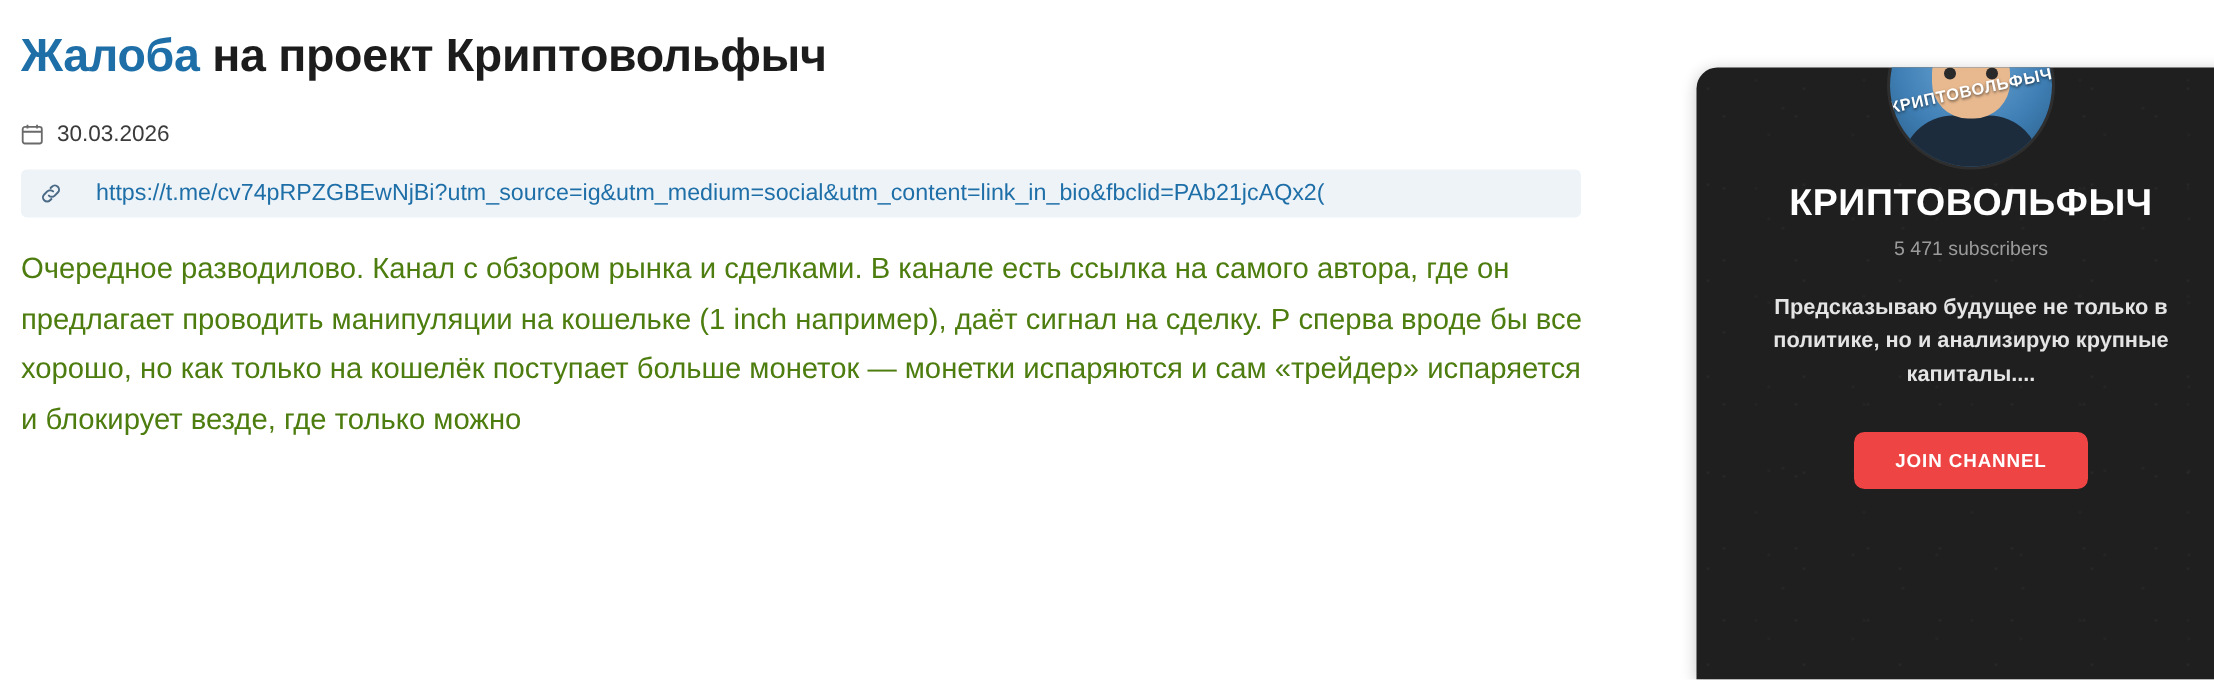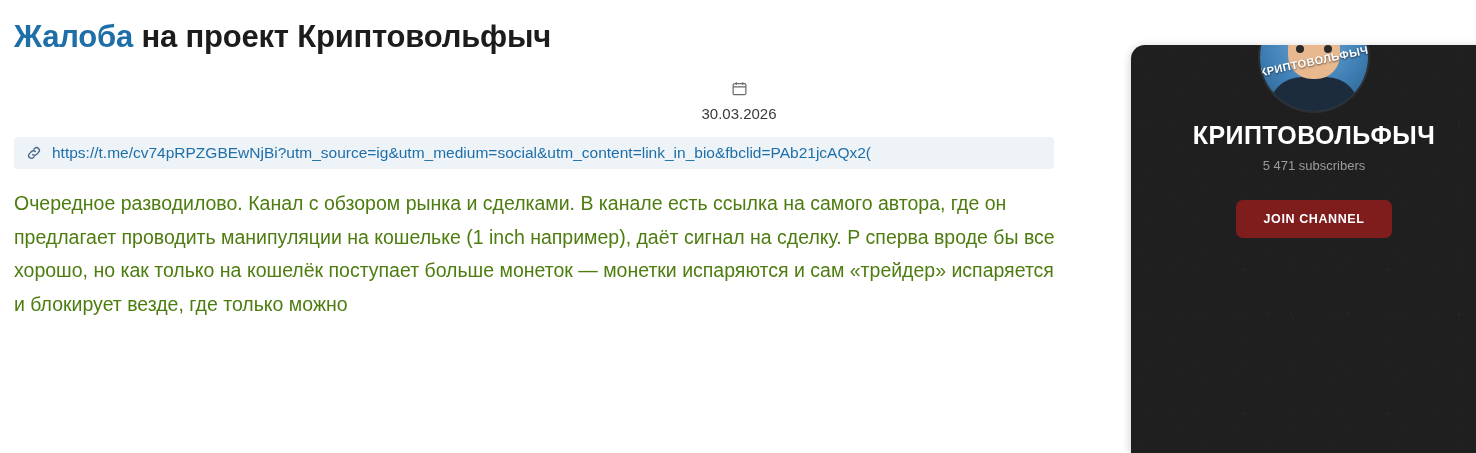--- a/index.html
+++ b/index.html
@@ -36,38 +36,37 @@
   }
 
   
   .date-row {
     display: flex;
     align-items: center;
     gap: 9px;
     margin-top: 26px;
     color: #3b3b3b;
     font-size: 15px;
-    flex-direction: column;
   }
   .cal-icon {
     width: 15px;
     height: 15px;
     display: block;
     color: #6a6a6a;
   }
 
   
   .link-row {
     margin-top: 15px;
     background: #eef3f8;
     border-radius: 4px;
     height: 32px;
     display: flex;
     align-items: center;
-    gap: 10px;
+    gap: 22px;
     padding: 0 12px;
     width: 1040px;
     box-sizing: border-box;
     overflow: hidden;
   }
   .link-icon {
     width: 16px;
     height: 16px;
     flex: 0 0 auto;
     color: #4a6a86;
@@ -203,21 +202,21 @@
     margin-top: 21px;
     font-size: 14.5px;
     line-height: 1.55;
     color: #e4e4e4;
     font-weight: bold;
     padding: 0 8px;
   }
   .tg-join {
     margin: 27px auto 0;
     display: block;
-    background: #7f1d1d;
+    background: #ef4444;
     color: #ffffff;
     border: none;
     border-radius: 7px;
     font-family: "Liberation Sans", sans-serif;
     font-size: 12.5px;
     font-weight: bold;
     letter-spacing: 0.6px;
     padding: 12px 28px;
     cursor: pointer;
   }
@@ -268,17 +267,18 @@
 
         <div class="av-face"></div>
         <div class="av-eyes">
             <i></i>
             <i></i>
           </div>
         <div class="av-ribbon">КРИПТОВОЛЬФЫЧ</div>
       </div>
       <div class="tg-channel-name">КРИПТОВОЛЬФЫЧ</div>
       <div class="tg-subs">5 471 subscribers</div>
+      <div class="tg-desc">Предсказываю будущее не только в политике, но и анализирую крупные капиталы....</div>
       <button class="tg-join">JOIN CHANNEL</button>
     </div>
   </div>
 
 </div>
 
 </body></html>

